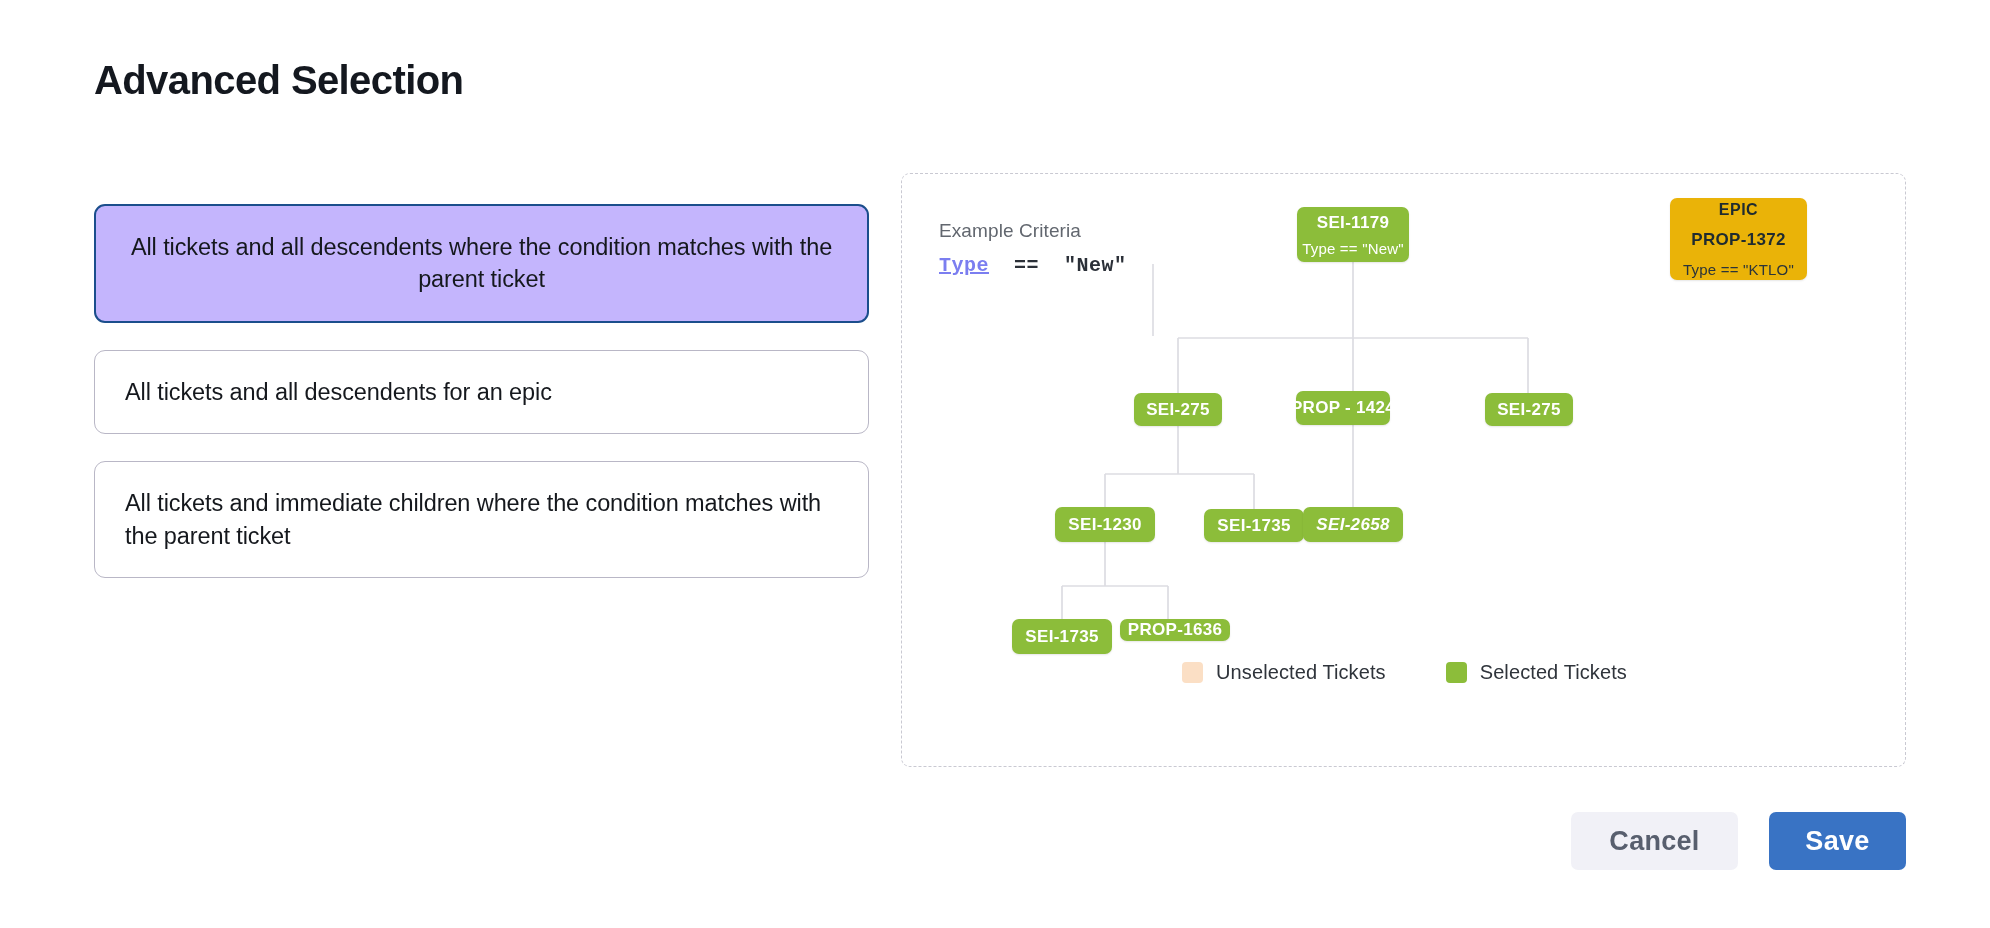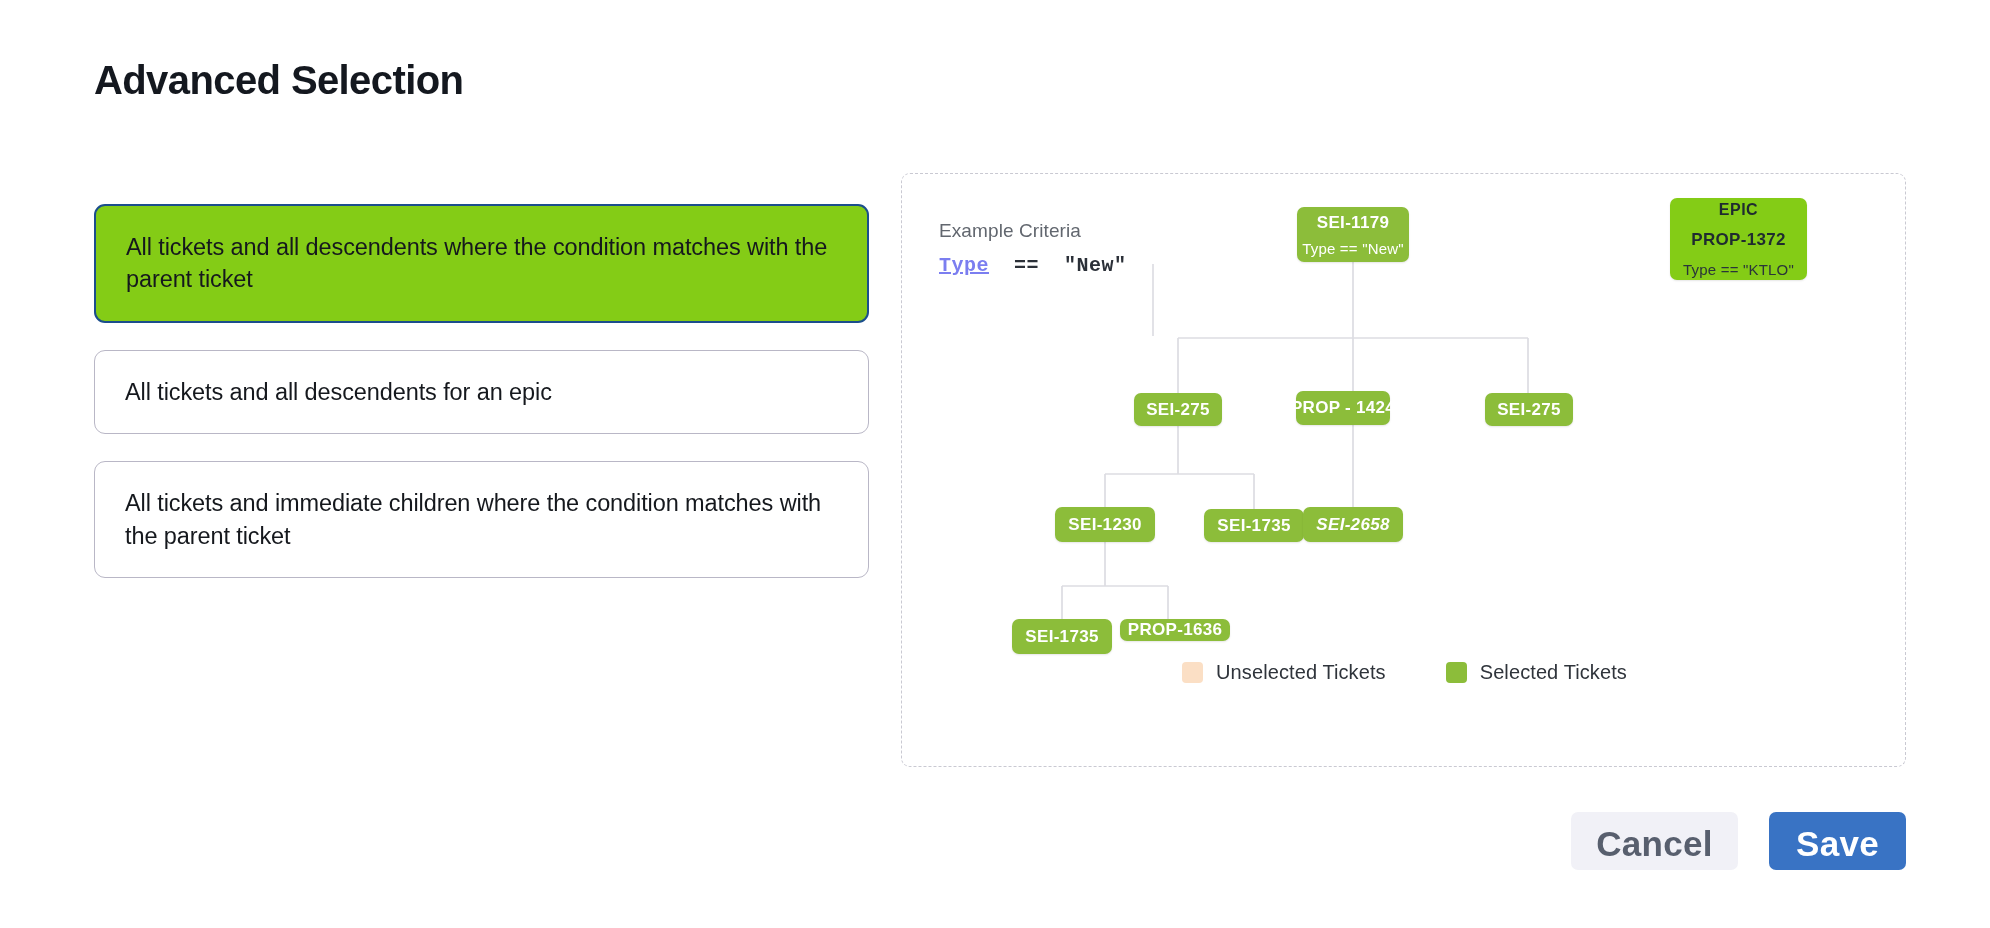--- a/index.html
+++ b/index.html
@@ -46,21 +46,22 @@
     background: #ffffff;
     padding: 25px 30px;
     font-size: 23.5px;
     line-height: 1.38;
     color: #15181d;
     cursor: pointer;
     letter-spacing: -0.1px;
   }
   .option-card.selected {
     border: 2.4px solid #1b4e8c;
-    background: #84cc16;
+    background: #c4b5fd;
+    text-align: center;
   }
 
   
   .diagram-panel {
     position: absolute;
     left: 901px;
     top: 173px;
     width: 1005px;
     height: 594px;
     border: 1.6px dashed #c9c9d2;
@@ -121,21 +122,21 @@
     text-align: center;
   }
   .node .n-sub {
     font-size: 15px;
     font-weight: 400;
     letter-spacing: 0.2px;
     margin-top: 7px;
     white-space: nowrap;
   }
   .node.epic {
-    background: #84cc16;
+    background: #eab308;
     color: #1f2b30;
   }
   .node.epic .n-kind {
     font-size: 16px;
     font-weight: 700;
     letter-spacing: 0.5px;
   }
   .node.epic .n-id {
     font-size: 17px;
     font-weight: 700;
@@ -178,21 +179,21 @@
     width: 1906px;
     display: flex;
     justify-content: flex-end;
     align-items: center;
     gap: 31px;
   }
   .btn {
     border: none;
     border-radius: 7px;
     font-family: "Liberation Sans", sans-serif;
-    font-size: 35px;
+    font-size: 27px;
     font-weight: 700;
     letter-spacing: 0.3px;
     cursor: pointer;
     padding: 12px;
   }
   .btn-cancel {
     width: 167px; height: 58px;
     background: #f1f1f7;
     color: #585f6e;
   }

